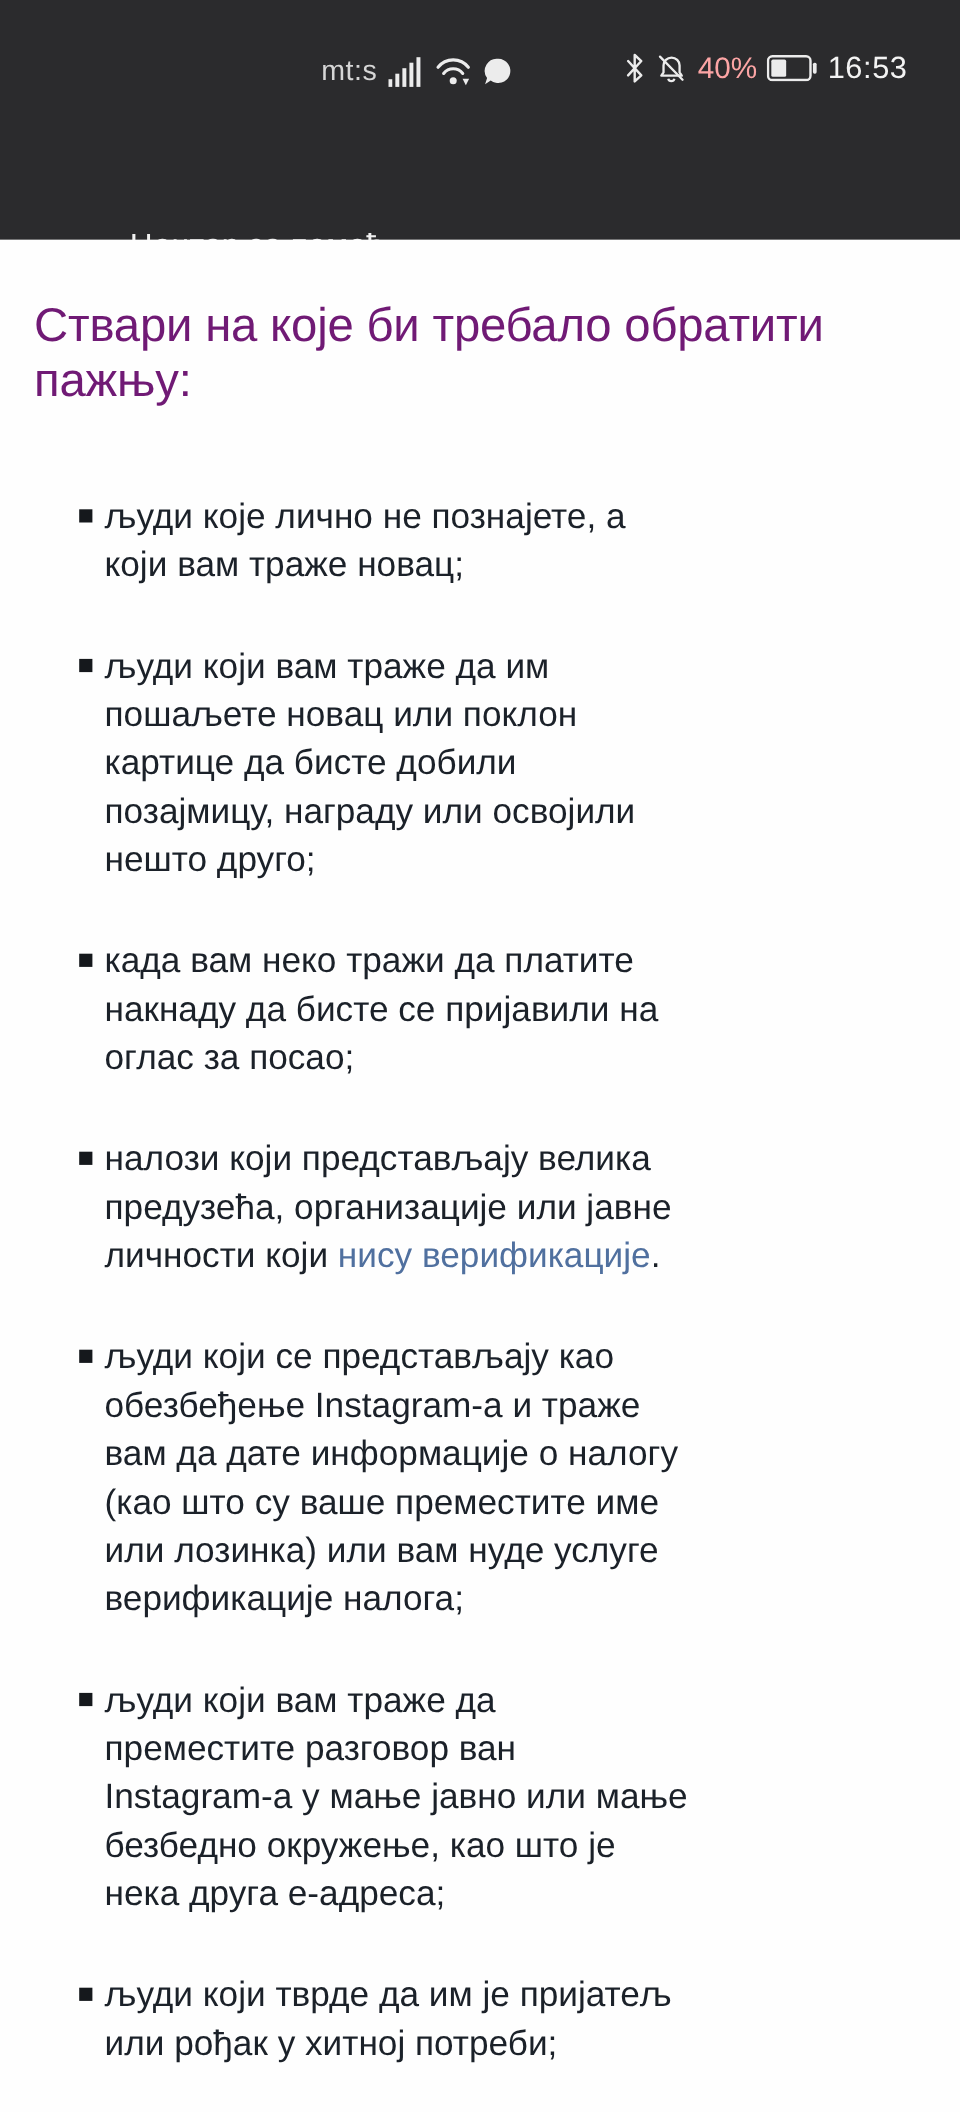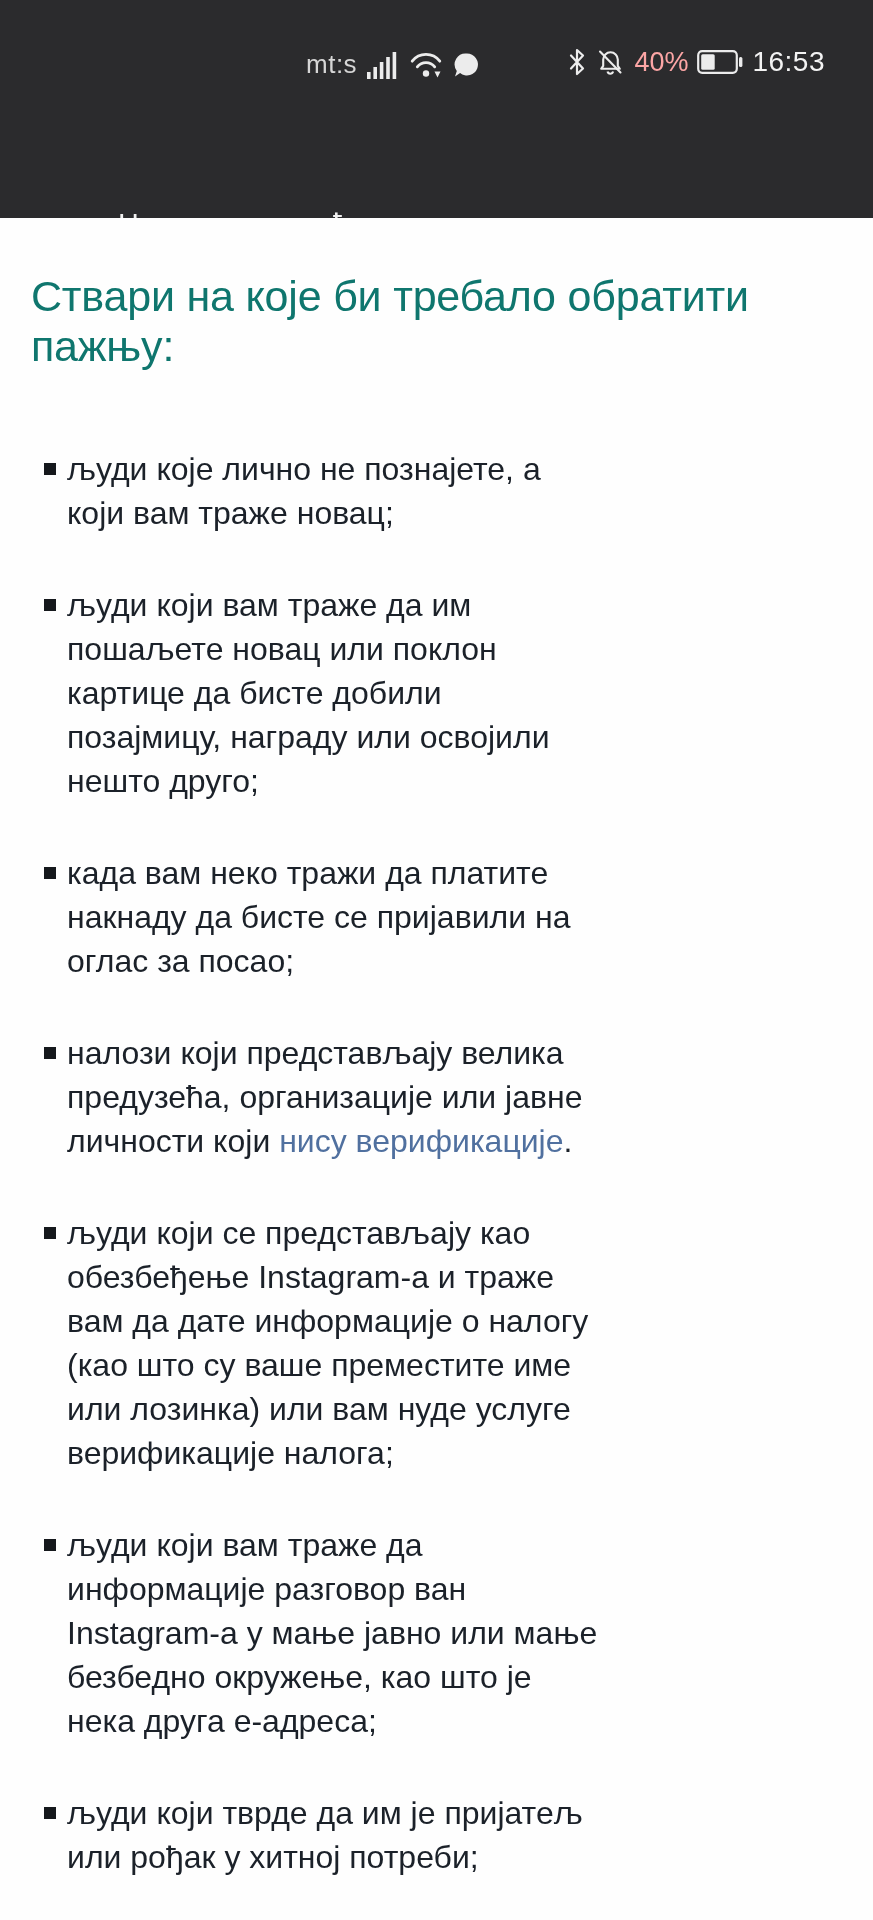--- a/index.html
+++ b/index.html
@@ -5,21 +5,21 @@
   html,body { margin:0; padding:0; background:#000; }
   .screen {
     position:relative; width:873px; height:1920px; margin:0 auto;
     background:#fefefe; overflow:hidden;
     font-family:"Liberation Sans","DejaVu Sans",sans-serif;
     -webkit-font-smoothing:antialiased;
   }
   
   .chrome { position:absolute; top:0; left:0; width:873px; height:218px; background:#2b2b2d; }
   .status-bar { position:absolute; top:0; left:0; right:0; height:88px; }
-  .status-left  { position:absolute; left:306px; top:44px; height:36px; display:flex; align-items:flex-end; gap:10px; }
+  .status-left  { position:absolute; left:292px; top:44px; height:36px; display:flex; align-items:flex-end; gap:10px; }
   .status-right { position:absolute; right:48px; top:44px; height:36px; display:flex; align-items:center; gap:9px; }
   .carrier { font-size:26px; line-height:32px; color:#d6d6d6; letter-spacing:0.5px; }
   .pct  { font-size:27px; color:#fca5a5; }
   .time { font-size:28px; color:#f3f3f3; letter-spacing:0.5px; }
   .sicon { display:block; }
 
   .toolbar { position:absolute; top:88px; left:0; right:0; height:130px; }
   .close-btn, .history-btn, .menu-btn {
     background:none; border:none; padding:0; margin:0; cursor:pointer; position:absolute; line-height:0;
   }
@@ -29,24 +29,24 @@
   .url-row { margin-top:7px; display:flex; align-items:center; gap:8px; }
   .tab-url { font-size:23px; color:#9b9ea2; letter-spacing:0.3px; }
   .history-btn { left:672px; top:133px; }
   .menu-btn { left:795px; top:137px; }
 
   
   .content { position:absolute; top:218px; left:0; right:0; bottom:0; background:#fefefe; }
   .page-heading {
     margin:0; padding:53px 40px 0 31px;
     font-size:43px; line-height:50px; font-weight:400;
-    color:#0f766e; white-space:pre-line; letter-spacing:-0.2px;
+    color:#701a75; white-space:pre-line; letter-spacing:-0.2px;
   }
   .warn-list {
-    list-style:none; margin:76px 40px 0 67px; padding:0;
+    list-style:none; margin:76px 40px 0 95px; padding:0;
     font-size:32px; line-height:44px; color:#1b2129;
   }
   .warn-item { position:relative; }
   .warn-item + .warn-item { margin-top:48px; }
   .warn-item::before {
     content:""; position:absolute; left:-23px; top:16px;
     width:12px; height:12px; background:#15181c;
   }
   .warn-text { white-space:pre-line; }
   .inline-link { color:#50709f; text-decoration:none; white-space:pre-line; cursor:pointer; }
@@ -166,21 +166,21 @@
       <li class="warn-item"><span class="warn-text">налози који представљају велика
 предузећа, организације или јавне
 личности који </span><a class="inline-link">нису верификације</a><span class="warn-text">.</span></li>
       <li class="warn-item"><span class="warn-text">људи који се представљају као
 обезбеђење Instagram-а и траже
 вам да дате информације о налогу
 (као што су ваше преместите име
 или лозинка) или вам нуде услуге
 верификације налога;</span></li>
       <li class="warn-item"><span class="warn-text">људи који вам траже да
-информације разговор ван
+преместите разговор ван
 Instagram-а у мање јавно или мање
 безбедно окружење, као што је
 нека друга е-адреса;</span></li>
       <li class="warn-item"><span class="warn-text">људи који тврде да им је пријатељ
 или рођак у хитној потреби;</span></li>
     </ul>
   </div>
 
 </div>
 

